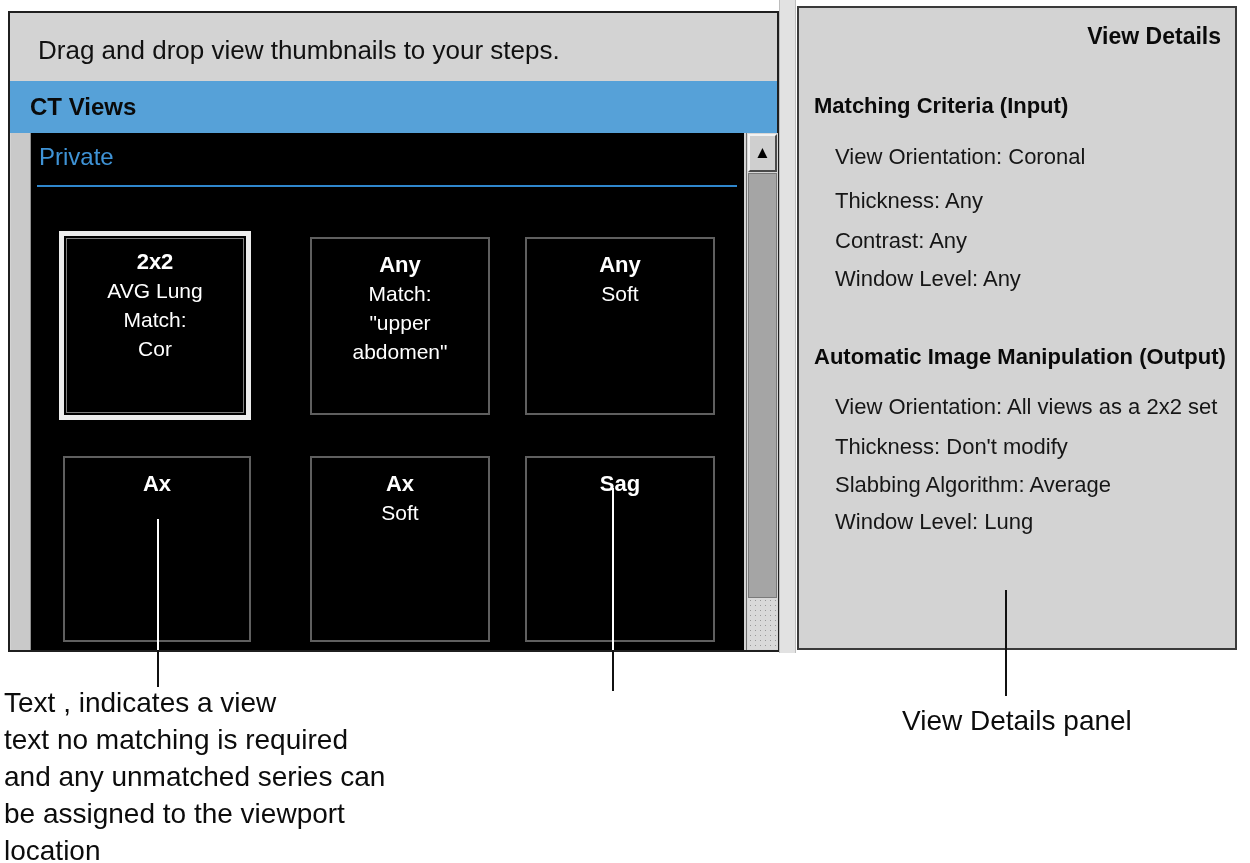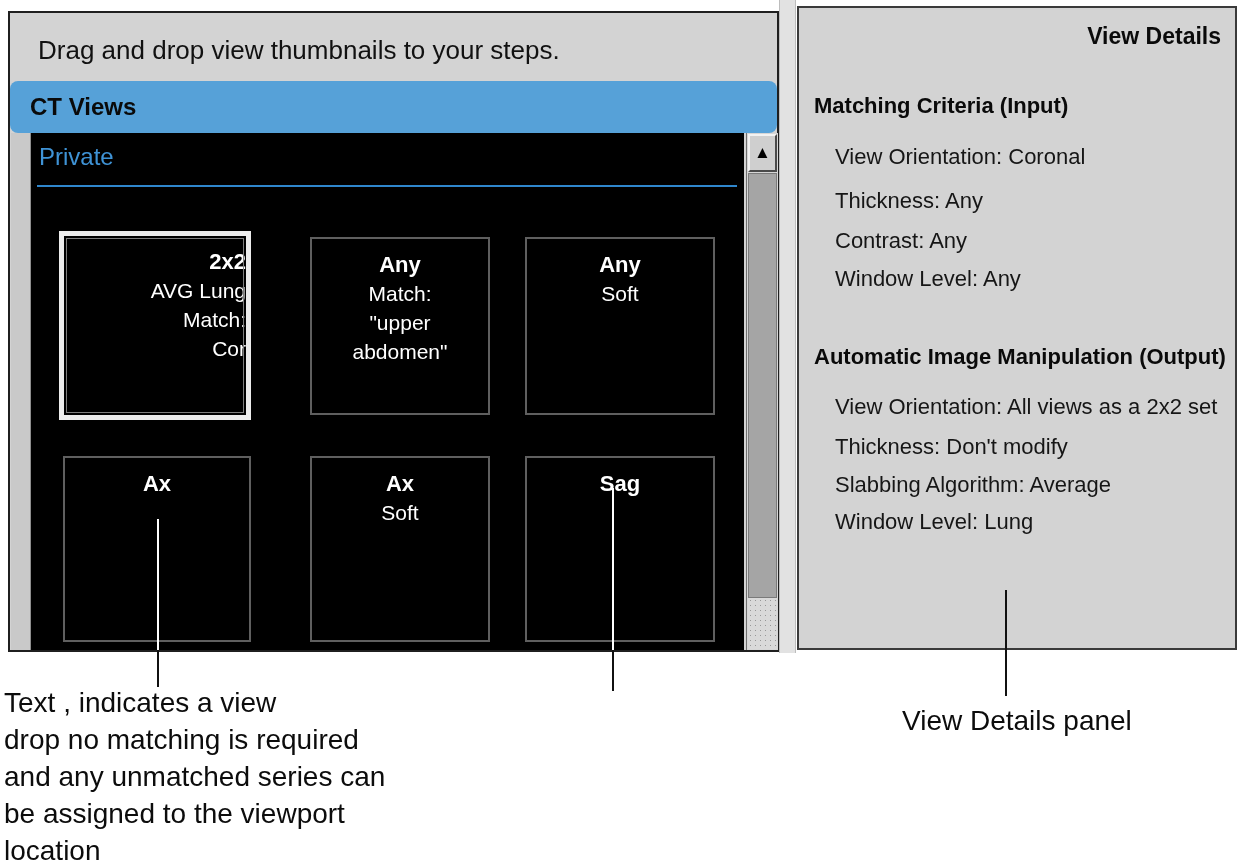--- a/index.html
+++ b/index.html
@@ -9,21 +9,21 @@
   *{margin:0;padding:0;box-sizing:border-box;}
   html,body{background:#fff;}
   body{font-family:"Liberation Sans", sans-serif;}
   .stage{position:relative;width:1250px;height:863px;background:#fff;overflow:hidden;}
 
   
   .left-panel{position:absolute;left:8px;top:11px;width:771px;height:641px;
     background:var(--panel);border:2px solid #1f1f1f;}
   .instr{position:absolute;left:28px;top:22px;font-size:26px;color:#111;}
   .ct-bar{position:absolute;left:0;top:68px;width:100%;height:52px;background:var(--blue);
-    display:flex;align-items:center;border-radius:8px;}
+    display:flex;align-items:center;}
   .ct-bar span{margin-left:20px;font-size:24px;font-weight:bold;color:#0a0a0a;}
   .listbox{position:absolute;left:21px;top:120px;width:713px;height:517px;background:#000;}
   .gutter{position:absolute;left:1px;top:120px;width:20px;height:517px;background:#c9c9c9;
     border-right:1px solid #8f8f8f;}
   .group-label{position:absolute;left:8px;top:10px;font-size:24px;color:var(--blue-text);}
   .group-underline{position:absolute;left:6px;top:52px;width:700px;height:2px;background:#2f86cc;}
 
   
   .tile{position:absolute;background:#000;border:2px solid var(--tile-border);
     text-align:center;color:#fff;}
@@ -77,21 +77,21 @@
     <div class="instr">Drag and drop view thumbnails to your steps.</div>
     <div class="ct-bar">
       <span>CT Views</span>
     </div>
     <div class="gutter"></div>
 
     <div class="listbox">
       <div class="group-label">Private</div>
       <div class="group-underline"></div>
 
-      <div class="tile selected" style="left:28px;top:98px;width:192px;height:189px;text-align:right;">
+      <div class="tile selected" style="left:28px;top:98px;width:192px;height:189px;">
         <div class="inner-frame"></div>
         <div class="tile-title">2x2</div>
         <div class="tile-line">AVG Lung</div>
         <div class="tile-line">Match:</div>
         <div class="tile-line">Cor</div>
       </div>
       <div class="tile" style="left:279px;top:104px;width:180px;height:178px;">
         <div class="tile-title">Any</div>
         <div class="tile-line">Match:</div>
         <div class="tile-line">"upper</div>
@@ -142,21 +142,21 @@
   </div>
 
   <div class="callout white" style="left:157px;top:519px;height:131px;"></div>
   <div class="callout black" style="left:157px;top:650px;height:37px;"></div>
   <div class="callout white" style="left:612px;top:488px;height:162px;"></div>
   <div class="callout black" style="left:612px;top:650px;height:41px;"></div>
   <div class="callout black" style="left:1005px;top:590px;height:106px;"></div>
 
   <div class="annot" style="left:4px;top:684px;width:480px;">
     <div>Text , indicates a view</div>
-    <div>drop no matching is required</div>
+    <div>text no matching is required</div>
     <div>and any unmatched series can</div>
     <div>be assigned to the viewport</div>
     <div>location</div>
   </div>
   <div class="annot" style="left:902px;top:702px;width:330px;">
     <div>View Details panel</div>
   </div>
 
 </div>
 

